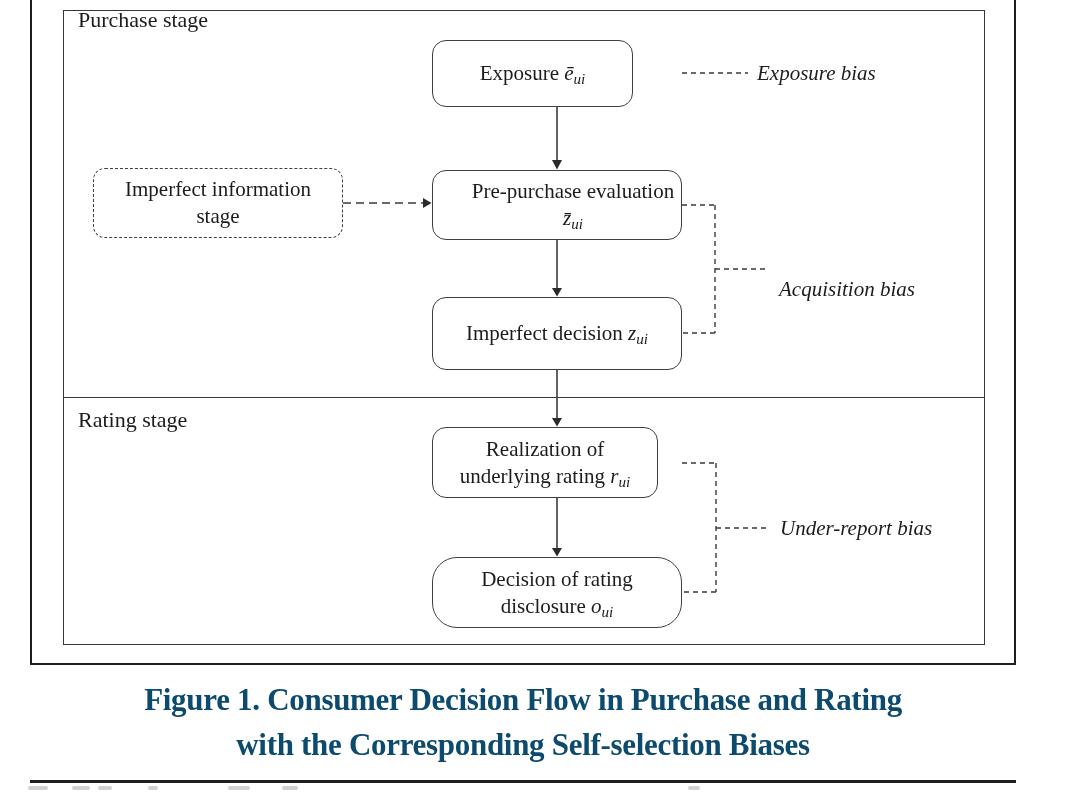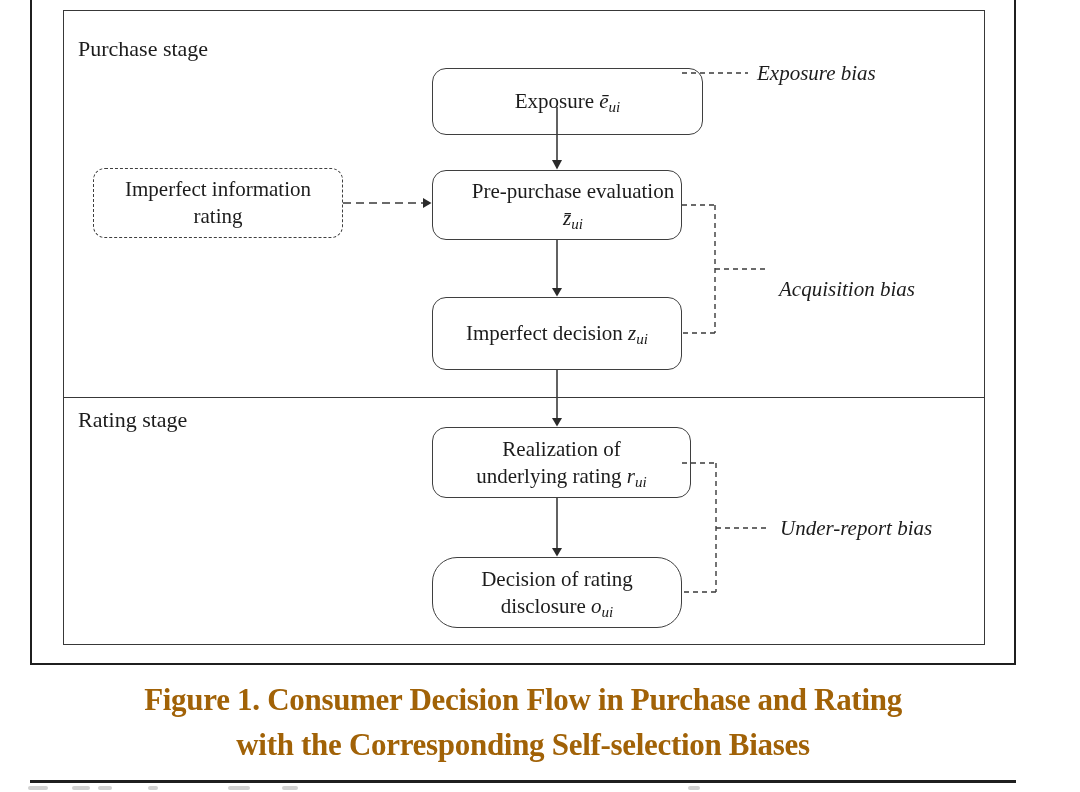--- a/index.html
+++ b/index.html
@@ -8,35 +8,35 @@
   .abs{position:absolute;box-sizing:border-box;}
 
   
   .outer-frame{left:30px;top:-6px;width:986px;height:789px;
                border:2px solid #1f1f1f;border-bottom-width:3px;background:#ffffff;}
   .diagram-panel{left:63px;top:10px;width:922px;height:635px;border:1.5px solid #383838;background:#ffffff;}
   .stage-divider{left:63px;top:397px;width:922px;height:0;border-top:1.6px solid #383838;}
   .caption-cell{left:30px;top:663px;width:986px;height:117px;border-top:2px solid #1f1f1f;
                 display:flex;flex-direction:column;align-items:center;justify-content:center;
                 text-align:center;background:#ffffff;}
-  .caption-cell .cap{font-size:31px;font-weight:700;line-height:1.42;color:#a16207;letter-spacing:-0.3px;}
+  .caption-cell .cap{font-size:31px;font-weight:700;line-height:1.42;color:#0c4a6e;letter-spacing:-0.3px;}
 
   
   .stage-label{font-size:22px;line-height:1.1;}
-  .purchase-stage-label{left:78px;top:37px;}
+  .purchase-stage-label{left:78px;top:8px;}
   .rating-stage-label{left:78px;top:408px;}
 
   
   .node{display:flex;flex-direction:column;align-items:center;justify-content:center;
         text-align:center;font-size:21px;line-height:1.28;background:#ffffff;
         border:1.5px solid #3f3f3f;border-radius:14px;}
-  .node-exposure{left:432px;top:40px;width:271px;height:67px;margin-top:28px;}
+  .node-exposure{left:432px;top:40px;width:201px;height:67px;}
   .node-prepurchase{left:432px;top:170px;width:250px;height:70px;padding-left:32px;}
   .node-purchase{left:432px;top:297px;width:250px;height:73px;}
-  .node-realization{left:432px;top:427px;width:259px;height:71px;}
+  .node-realization{left:432px;top:427px;width:226px;height:71px;}
   .node-disclosure{left:432px;top:557px;width:250px;height:71px;border-radius:25px;}
   .node-effect{left:93px;top:168px;width:250px;height:70px;border:1.6px dashed #3f3f3f;border-radius:12px;}
 
   .it{font-style:italic;}
   sub.var{font-size:0.72em;font-style:italic;line-height:0;vertical-align:-0.25em;}
 
   
   .bias-label{font-size:21px;font-style:italic;line-height:1.05;white-space:nowrap;}
   .exposure-bias{left:757px;top:62px;}
   .acquisition-bias{left:779px;top:258px;margin-top:20px;}
@@ -79,21 +79,21 @@
     <div><span>underlying rating </span><span class="it">r</span><sub class="var">ui</sub></div>
   </div>
 
   <div class="abs node node-disclosure">
     <div>Decision of rating</div>
     <div><span>disclosure </span><span class="it">o</span><sub class="var">ui</sub></div>
   </div>
 
   <div class="abs node node-effect">
     <div>Imperfect information</div>
-    <div>rating</div>
+    <div>stage</div>
   </div>
 
   <div class="abs bias-label exposure-bias">Exposure bias</div>
   <div class="abs bias-label acquisition-bias">Acquisition bias</div>
   <div class="abs bias-label under-report-bias">Under-report bias</div>
 
   <svg class="abs connectors" viewBox="0 0 1080 792" xmlns="http://www.w3.org/2000/svg">
     <g stroke="#3a3a3a" stroke-width="1.6" fill="none">
       <path d="M557 107 L557 160"></path>
       <path d="M557 240 L557 288"></path>

